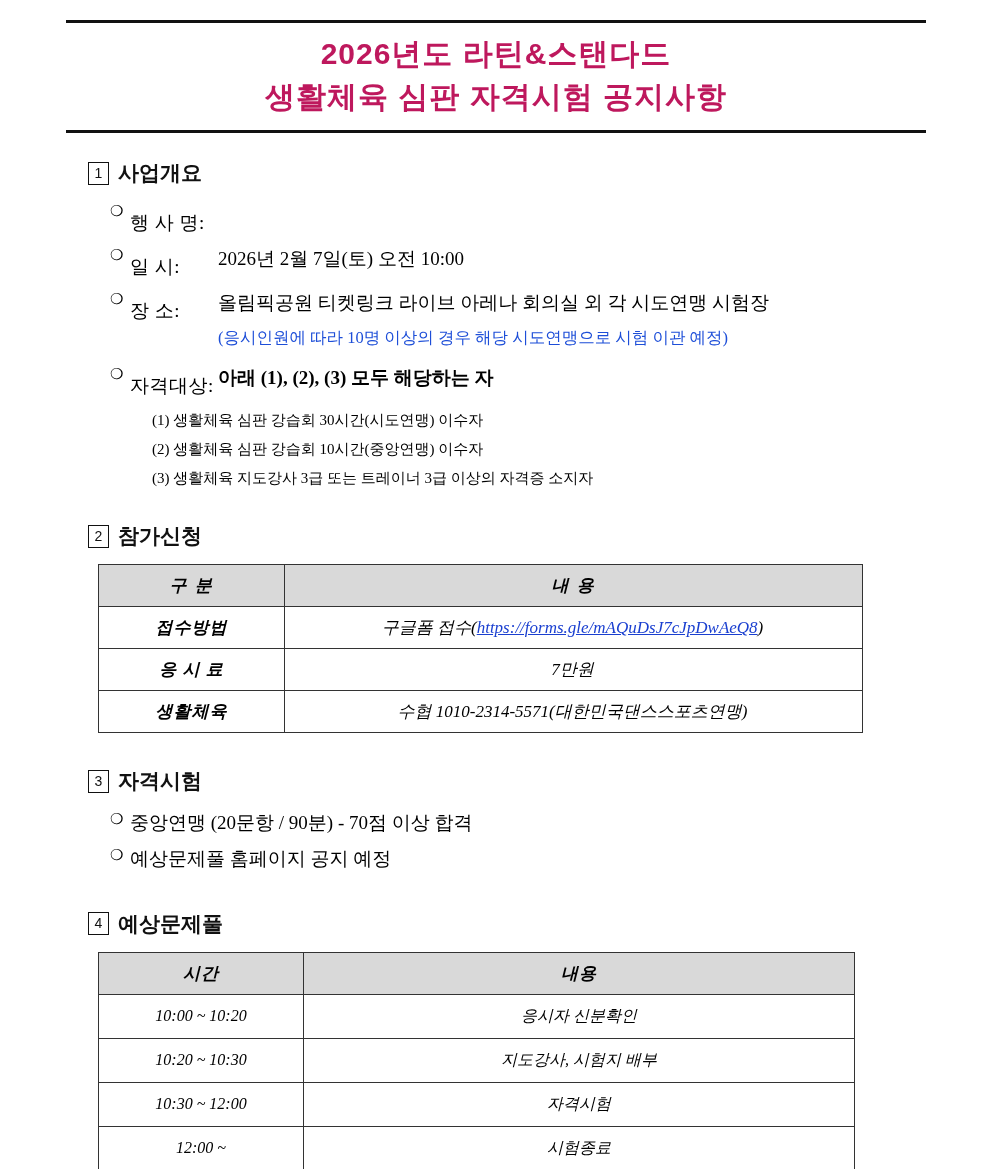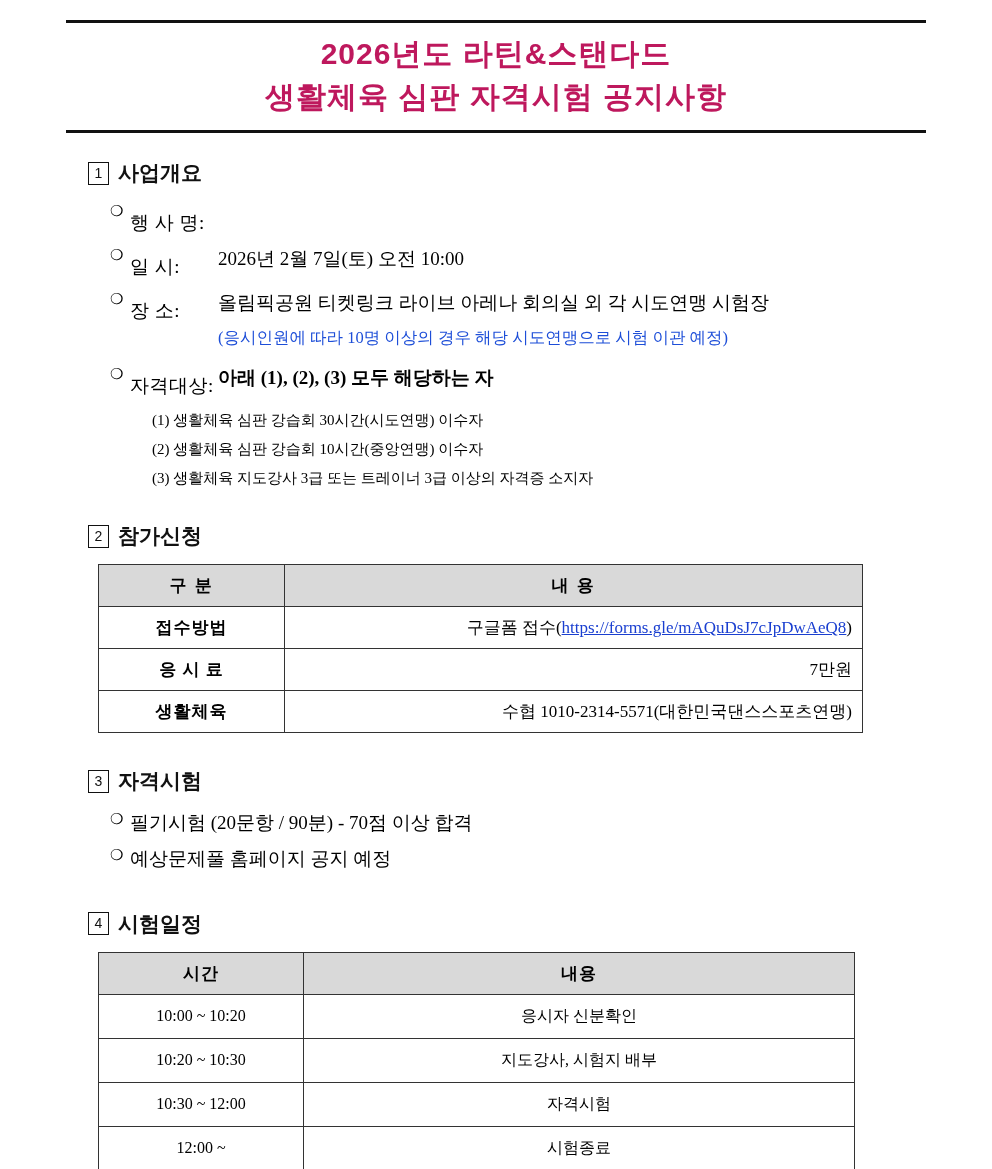--- a/index.html
+++ b/index.html
@@ -100,21 +100,21 @@
   .sub-items {
     margin: 2px 0 0 42px;
   }
   .sub-line {
     font-size: 15px;
     line-height: 1.92;
     white-space: nowrap;
   }
 
   
-  .tbl-wrap { margin: 14px 0 0 32px; }
+  .tbl-wrap { margin: 14px 0 0 32px; font-style: italic; }
   table.doc {
     border-collapse: collapse;
     table-layout: fixed;
   }
   table.doc th, table.doc td {
     border: 1px solid #333;
     font-size: 17px;
     padding: 9px 10px;
     vertical-align: middle;
   }
@@ -124,21 +124,21 @@
     text-align: center;
     letter-spacing: 2px;
   }
   table.doc td.key {
     text-align: center;
     font-weight: bold;
     letter-spacing: 1px;
     margin-top: 25px;
   }
   table.doc td.val {
-    text-align: right;
+    text-align: center;
     padding-left: 8px;
   }
   table.doc td.ctr {
     text-align: center;
   }
   .link {
     color: #1a3fd0;
     text-decoration: underline;
   }
 
@@ -245,33 +245,33 @@
   </div>
 
   <div class="section sec3-wrap">
     <div class="section-head">
       <span class="boxnum">3</span>
       <span>자격시험</span>
     </div>
     <div class="bullet-list">
       <div class="bline">
         <span class="bullet">❍</span>
-        <span class="btext">필기시험 (20문항 / 90분) - 70점 이상 합격</span>
+        <span class="btext">중앙연맹 (20문항 / 90분) - 70점 이상 합격</span>
       </div>
       <div class="bline">
         <span class="bullet">❍</span>
         <span class="btext">예상문제풀 홈페이지 공지 예정</span>
       </div>
     </div>
   </div>
 
   <div class="section sec4-wrap">
     <div class="section-head">
       <span class="boxnum">4</span>
-      <span>시험일정</span>
+      <span>예상문제풀</span>
     </div>
 
     <div class="tbl-wrap">
       <table class="doc" id="schedule-table">
         <colgroup>
             <col class="c1">
             <col class="c2">
           </colgroup>
         <thead>
           <tr>

